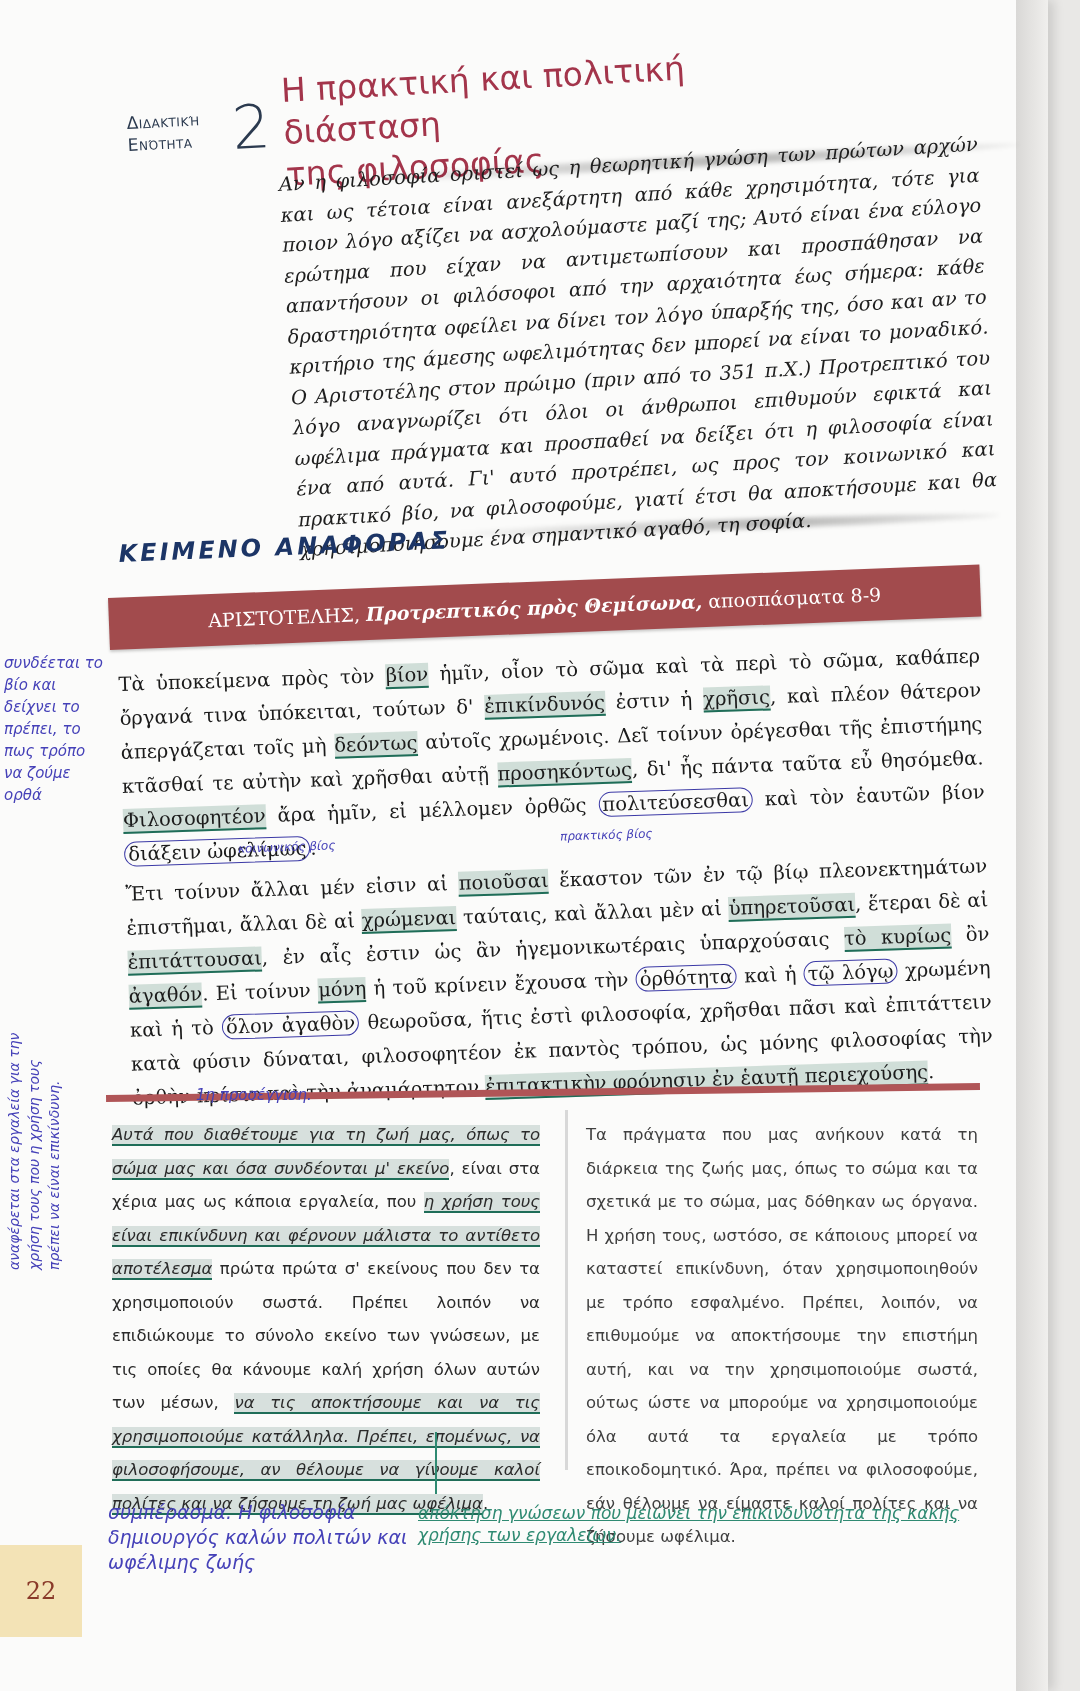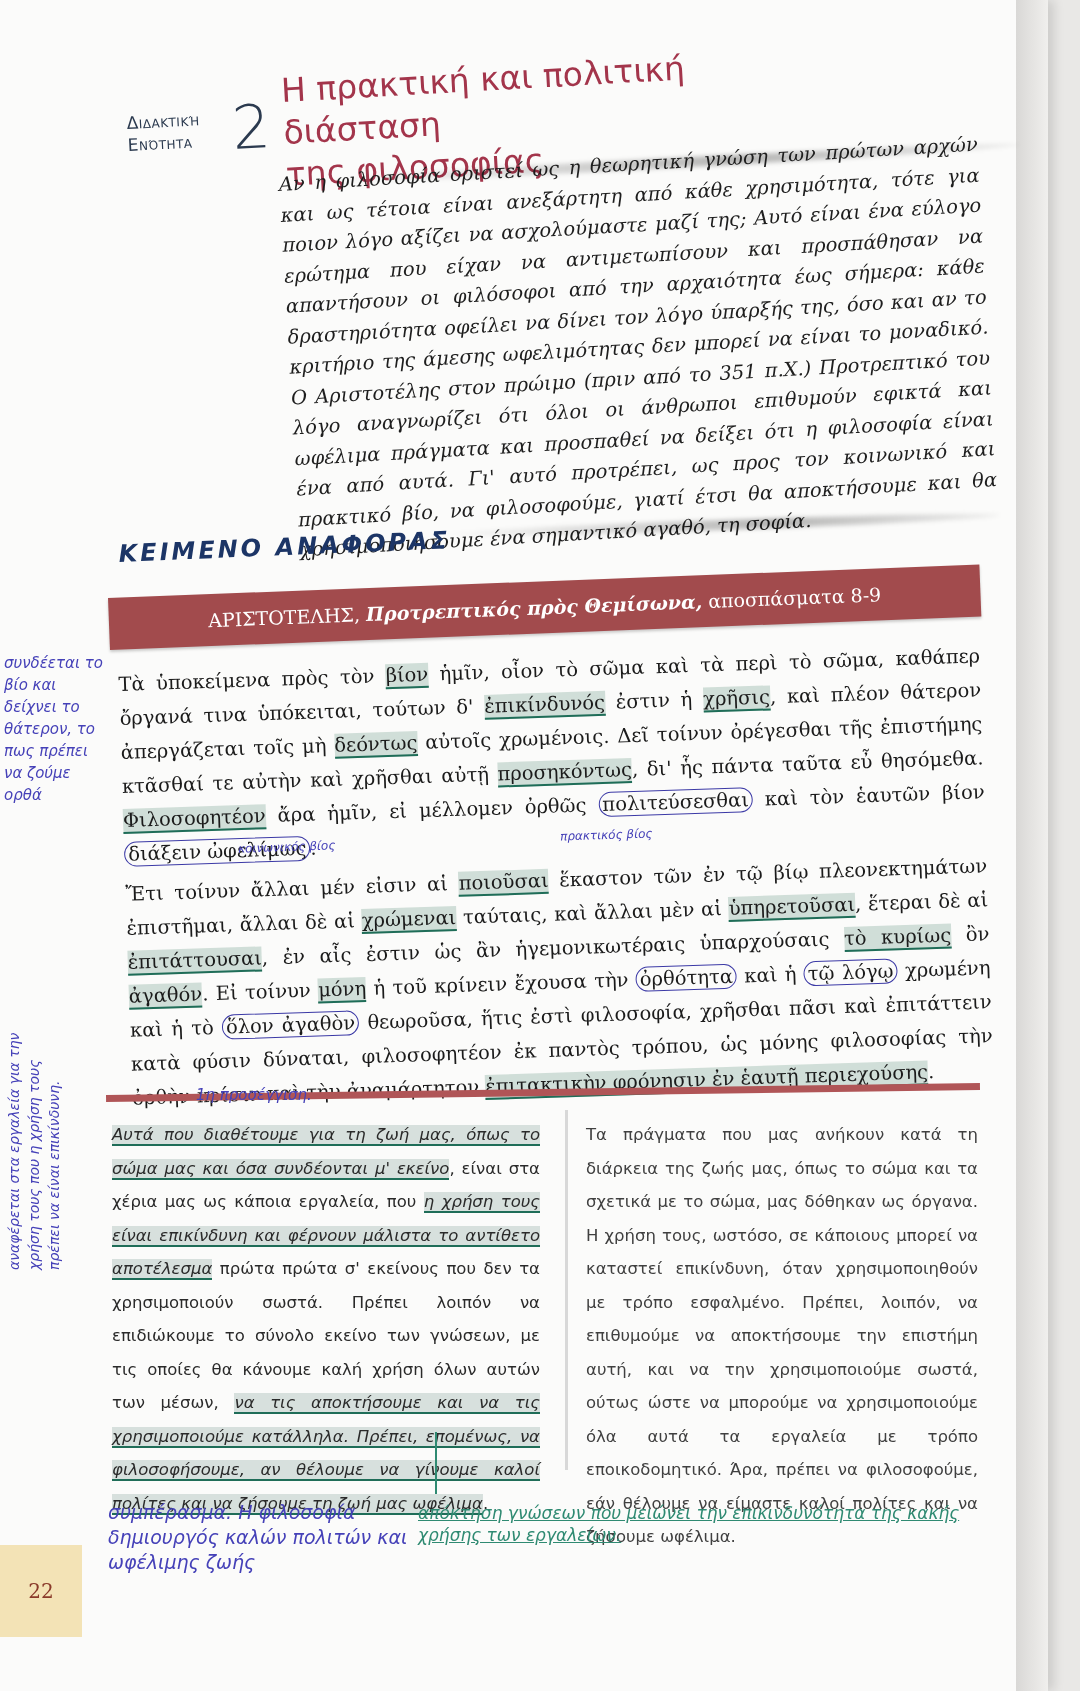--- a/index.html
+++ b/index.html
@@ -101,21 +101,21 @@
     left:4px; top:1270px; width:240px; font-size:14px; line-height:20px;
     transform:rotate(-90deg); transform-origin:left top;
   }
   .conclusion-note { left:108px; top:1500px; width:300px; font-size:19px; line-height:25px; }
   .green-note { left:418px; top:1502px; width:560px; font-size:17px; line-height:22px; }
   .small-note { font-size:12px; }
   .page-number {
     position:absolute; left:0; top:1545px; width:82px; height:92px;
     background:#f3e3b6;
     display:flex; align-items:center; justify-content:center;
-    font-family:"DejaVu Serif", serif; font-size:20px; color:#8a3a2a;
+    font-family:"DejaVu Serif", serif; font-size:24px; color:#8a3a2a;
   }
   .arrow-line {
     position:absolute; left:435px; top:1432px; width:2px; height:62px; background:#2f8a72;
   }
 </style>
 </head>
 <body>
 
 <div class="page">
   <div class="page-edge"></div>
@@ -144,21 +144,21 @@
   </div>
 
   <div class="ancient">
     <p id="p1" style="margin:0;text-indent:0;"><span>Τὰ ὑποκείμενα πρὸς τὸν </span><span class="hl">βίον</span><span> ἡμῖν, οἷον τὸ σῶμα καὶ τὰ περὶ τὸ σῶμα, καθάπερ ὄργανά τινα ὑπόκειται, τούτων δ' </span><span class="hl">ἐπικίνδυνός</span><span> ἐστιν ἡ </span><span class="hl">χρῆσις</span><span>, καὶ πλέον θάτερον ἀπεργάζεται τοῖς μὴ </span><span class="hl">δεόντως</span><span> αὐτοῖς χρωμένοις. Δεῖ τοίνυν ὀρέγεσθαι τῆς ἐπιστήμης κτᾶσθαί τε αὐτὴν καὶ χρῆσθαι αὐτῇ </span><span class="hl">προσηκόντως</span><span>, δι' ἧς πάντα ταῦτα εὖ θησόμεθα. </span><span class="hl">Φιλοσοφητέον</span><span> ἄρα ἡμῖν, εἰ μέλλομεν ὀρθῶς </span><span class="circ">πολιτεύσεσθαι</span><span> καὶ τὸν ἑαυτῶν βίον </span><span class="circ">διάξειν ὠφελίμως</span><span>.</span></p>
     <p id="p2" style="margin:6px 0 0 0;"><span>Ἔτι τοίνυν ἄλλαι μέν εἰσιν αἱ </span><span class="hl">ποιοῦσαι</span><span> ἕκαστον τῶν ἐν τῷ βίῳ πλεονεκτημάτων ἐπιστῆμαι, ἄλλαι δὲ αἱ </span><span class="hl">χρώμεναι</span><span> ταύταις, καὶ ἄλλαι μὲν αἱ </span><span class="hl">ὑπηρετοῦσαι</span><span>, ἕτεραι δὲ αἱ </span><span class="hl">ἐπιτάττουσαι</span><span>, ἐν αἷς ἐστιν ὡς ἂν ἡγεμονικωτέραις ὑπαρχούσαις </span><span class="hl">τὸ κυρίως</span><span> ὂν </span><span class="hl">ἀγαθόν</span><span>. Εἰ τοίνυν </span><span class="hl">μόνη</span><span> ἡ τοῦ κρίνειν ἔχουσα τὴν </span><span class="circ">ὀρθότητα</span><span> καὶ ἡ </span><span class="circ">τῷ λόγῳ</span><span> χρωμένη καὶ ἡ τὸ </span><span class="circ">ὅλον ἀγαθὸν</span><span> θεωροῦσα, ἥτις ἐστὶ φιλοσοφία, χρῆσθαι πᾶσι καὶ ἐπιτάττειν κατὰ φύσιν δύναται, φιλοσοφητέον ἐκ παντὸς τρόπου, ὡς μόνης φιλοσοφίας τὴν ὀρθὴν κρίσιν καὶ τὴν ἀναμάρτητον </span><span class="hl">ἐπιτακτικὴν φρόνησιν ἐν ἑαυτῇ περιεχούσης</span><span>.</span></p>
   </div>
 
   <div class="hw hw-blue small-note" style="left:238px;top:840px;transform:rotate(-2deg);">κοινωνικός βίος</div>
   <div class="hw hw-blue small-note" style="left:560px;top:828px;transform:rotate(-2deg);">πρακτικός βίος</div>
 
-  <div class="hw hw-blue margin-note-1">συνδέεται το βίο και δείχνει το θάτερον, το πως πρέπει να ζούμε ορθά</div>
+  <div class="hw hw-blue margin-note-1">συνδέεται το βίο και δείχνει το πρέπει, το πως τρόπο να ζούμε ορθά</div>
 
   <div class="divider"></div>
   <div class="hw hw-blue" style="left:196px;top:1086px;font-size:15px;">1η προσέγγιση.</div>
 
   <div class="hw hw-blue margin-note-2">αναφέρεται στα εργαλεία για την χρήση τους που η χρήση τους πρέπει να είναι επικίνδυνη.</div>
 
   <div class="trans-left"><span id="tl"><span class="hl">Αυτά που διαθέτουμε για τη ζωή μας, όπως το σώμα μας και όσα συνδέονται μ' εκείνο</span><span>, είναι στα χέρια μας ως κάποια εργαλεία, που </span><span class="hl">η χρήση τους είναι επικίνδυνη και φέρνουν μάλιστα το αντίθετο αποτέλεσμα</span><span> πρώτα πρώτα σ' εκείνους που δεν τα χρησιμοποιούν σωστά. Πρέπει λοιπόν να επιδιώκουμε το σύνολο εκείνο των γνώσεων, με τις οποίες θα κάνουμε καλή χρήση όλων αυτών των μέσων, </span><span class="hl">να τις αποκτήσουμε και να τις χρησιμοποιούμε κατάλληλα. Πρέπει, επομένως, να φιλοσοφήσουμε, αν θέλουμε να γίνουμε καλοί πολίτες και να ζήσουμε τη ζωή μας ωφέλιμα</span><span>.</span></span></div>
   <div class="col-rule"></div>
   <div class="trans-right">Τα πράγματα που μας ανήκουν κατά τη διάρκεια της ζωής μας, όπως το σώμα και τα σχετικά με το σώμα, μας δόθηκαν ως όργανα. Η χρήση τους, ωστόσο, σε κάποιους μπορεί να καταστεί επικίνδυνη, όταν χρησιμοποιηθούν με τρόπο εσφαλμένο. Πρέπει, λοιπόν, να επιθυμούμε να αποκτήσουμε την επιστήμη αυτή, και να την χρησιμοποιούμε σωστά, ούτως ώστε να μπορούμε να χρησιμοποιούμε όλα αυτά τα εργαλεία με τρόπο εποικοδομητικό. Άρα, πρέπει να φιλοσοφούμε, εάν θέλουμε να είμαστε καλοί πολίτες και να ζήσουμε ωφέλιμα.</div>
 

